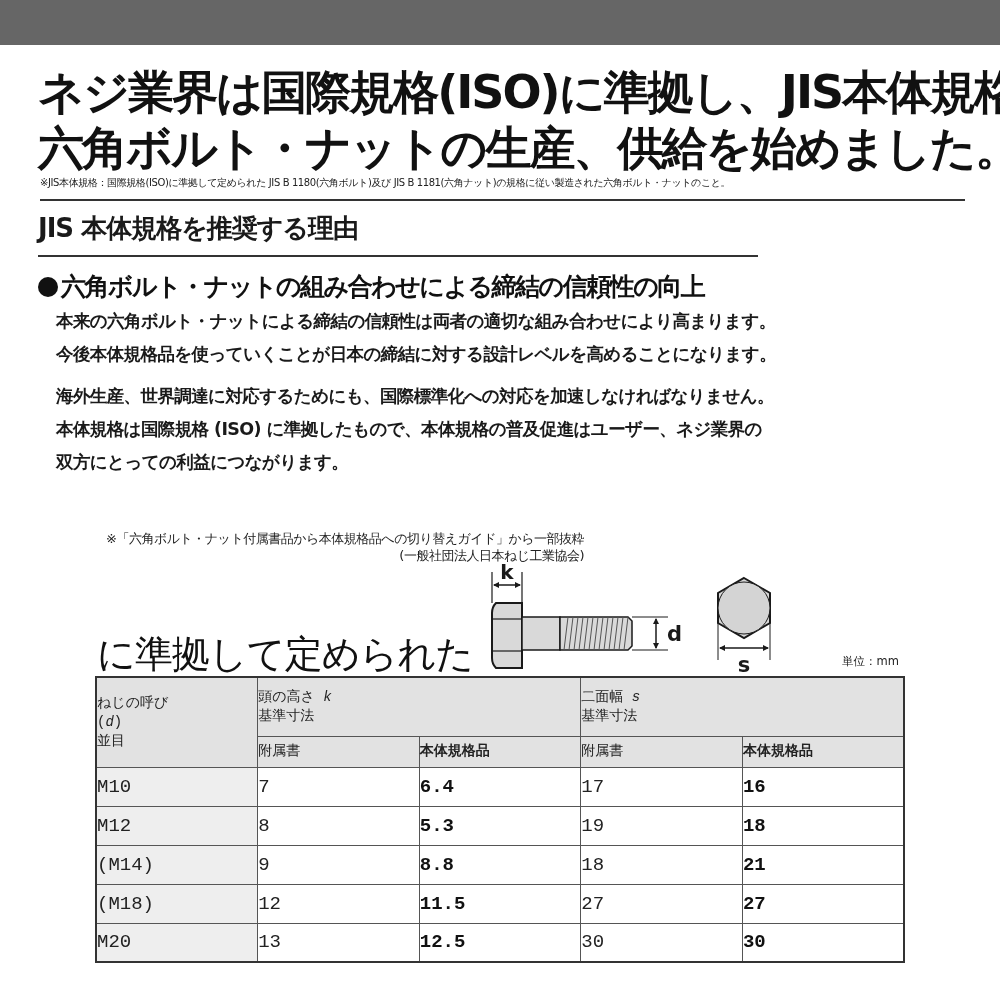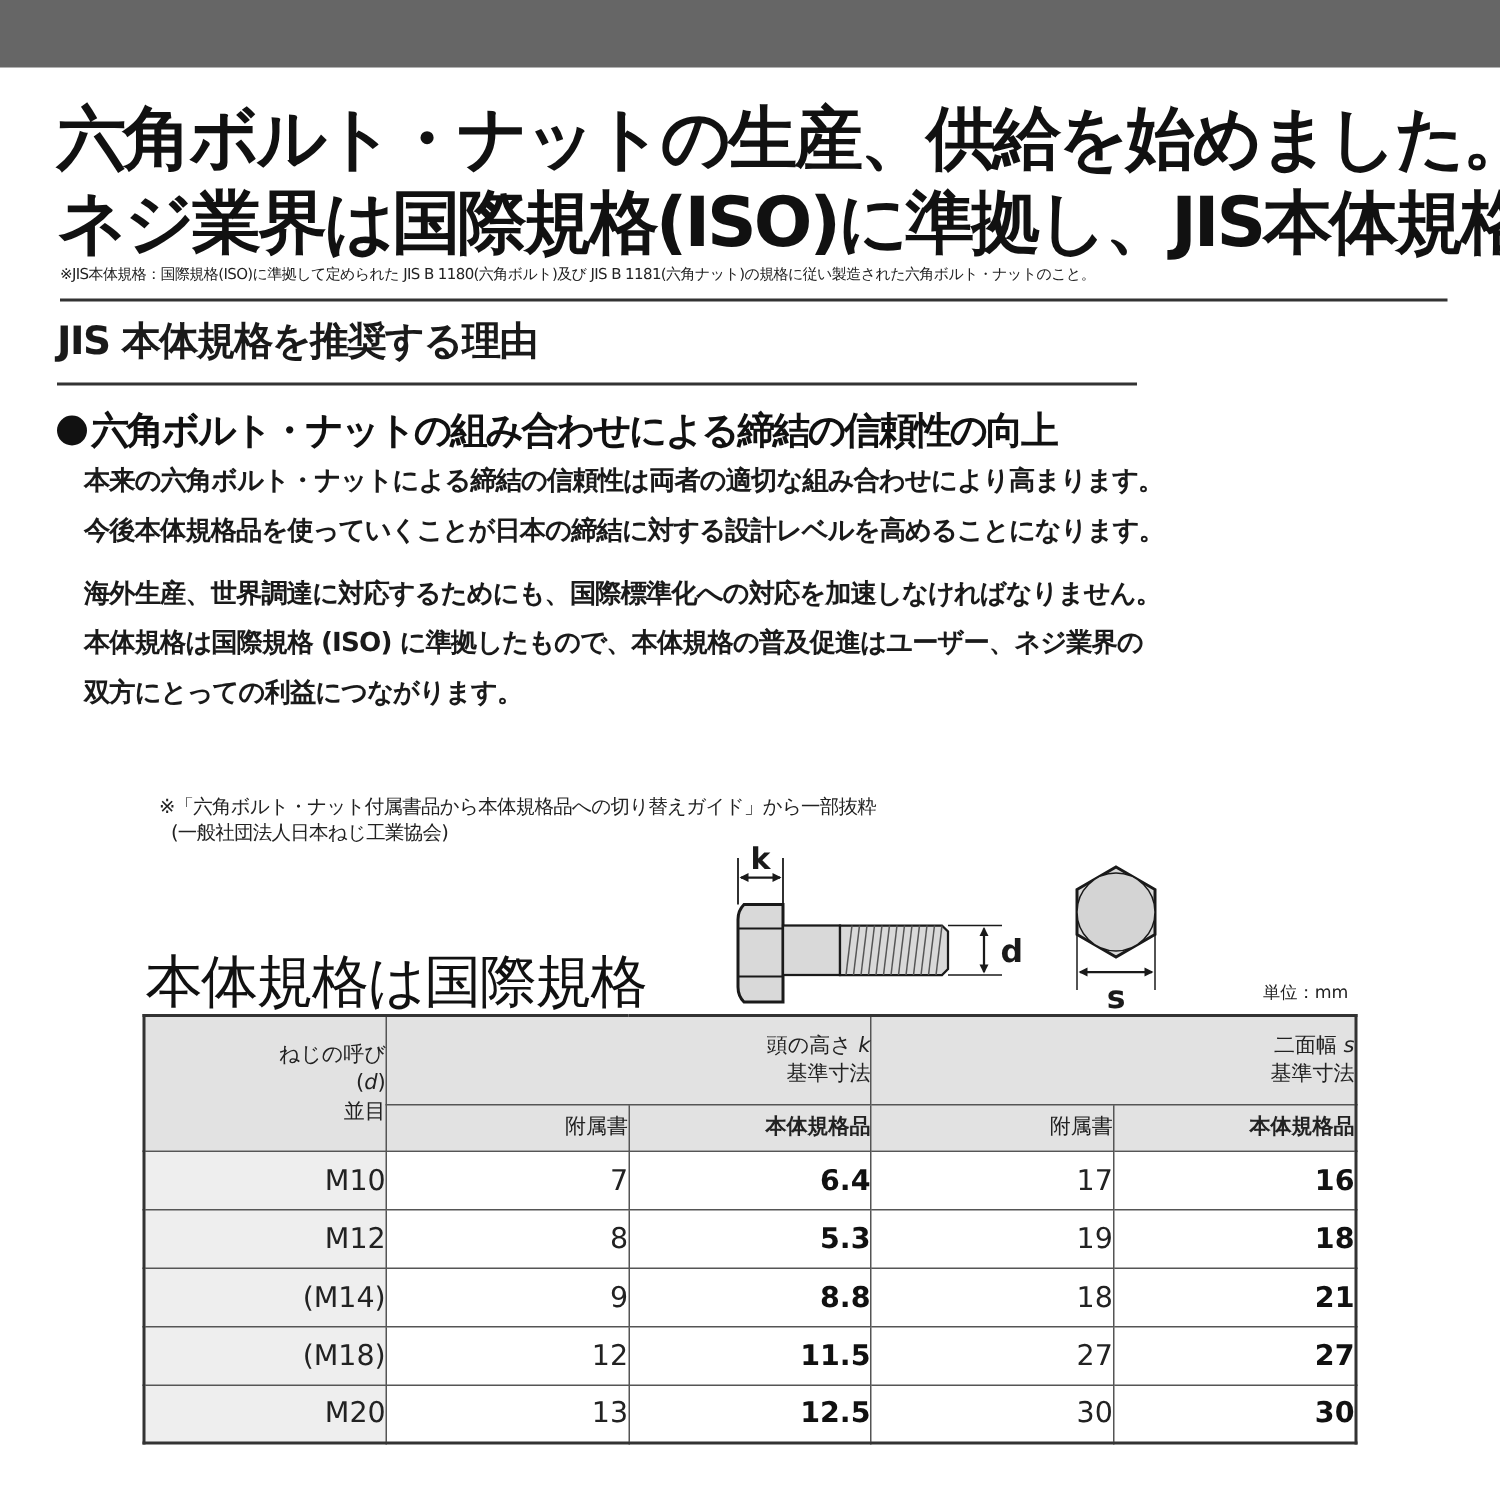--- a/index.html
+++ b/index.html
@@ -20,50 +20,50 @@
     .section-title { position: absolute; left: 38px; top: 211px; font-size: 26px; line-height: 34px; letter-spacing: -1px; color: #1a1a1a; white-space: nowrap; }
 
     .reason { position: absolute; left: 38px; white-space: nowrap; }
     .reason-1 { top: 270px; }
     .reason-2 { top: 380px; }
     .reason h3 { font-size: 25px; line-height: 34px; font-weight: bold; letter-spacing: -1.5px; color: #111; }
     .reason h3 .bullet { display: inline-block; width: 20px; height: 20px; border-radius: 50%; background: #111; margin-right: 3px; vertical-align: -2px; }
     .reason p { font-size: 17.5px; line-height: 33px; font-weight: bold; letter-spacing: -0.6px; color: #1a1a1a; margin-left: 18px; }
     .reason-1 p:first-of-type { margin-top: 1px; }
 
-    .source-note { position: absolute; left: 106px; top: 530px; font-size: 13px; line-height: 17px; letter-spacing: -0.5px; color: #222; white-space: nowrap; }
+    .source-note { position: absolute; left: 106px; top: 530px; font-size: 13px; line-height: 17px; letter-spacing: -0.5px; color: #222; white-space: nowrap; text-align: right; }
     .source-note .l2 { padding-left: 8px; display: block; }
 
     .chart-title { position: absolute; left: 97px; top: 632px; font-size: 38px; line-height: 44px; letter-spacing: -1px; color: #111; white-space: nowrap; }
 
     .diagram { position: absolute; left: 470px; top: 555px; width: 320px; height: 125px; }
 
     .unit-label { position: absolute; left: 842px; top: 654px; font-size: 11.5px; color: #222; white-space: nowrap; }
 
     table.spec { position: absolute; left: 95px; top: 676px; width: 810px; border-collapse: collapse; border: 2px solid #333; font-family: "DejaVu Sans", "Liberation Sans", sans-serif; }
-    table.spec th, table.spec td { border: 1.5px solid #555; text-align: right; vertical-align: middle; }
+    table.spec th, table.spec td { border: 1.5px solid #555; text-align: left; vertical-align: middle; font-family: Liberation Mono, monospace; }
     table.spec th { background: #e2e2e2; font-weight: normal; font-size: 14px; color: #222; line-height: 19px; }
     table.spec .hdr-main th { height: 59px; }
     table.spec .hdr-sub th { height: 31px; font-size: 14px; margin-top: 12px; }
     table.spec .hdr-sub th.bold { font-weight: bold; }
     table.spec td { height: 39px; font-size: 19px; color: #222; background: #fff; }
     table.spec td.first { background: #eeeeee; }
     table.spec td.bold { font-weight: bold; color: #111; }
     table.spec .ital { font-style: italic; }
     col.c0 { width: 162px; }
     col.c1, col.c2, col.c3, col.c4 { width: 162px; }
   </style>
 </head>
 <body>
 
 <div class="top-bar"></div>
 
 <h1 class="headline">
+  <span class="line"><span>ネジ業界は国際規格(ISO)に準拠し、JIS本体規格</span></span>
   <span class="line">六角ボルト・ナットの生産、供給を始めました。</span>
-  <span class="line"><span>ネジ業界は国際規格(ISO)に準拠し、JIS本体規格</span></span>
 </h1>
 
 <div class="footnote">※JIS本体規格：国際規格(ISO)に準拠して定められた JIS B 1180(六角ボルト)及び JIS B 1181(六角ナット)の規格に従い製造された六角ボルト・ナットのこと。</div>
 
 <div class="rule rule-1"></div>
 
 <h2 class="section-title">JIS 本体規格を推奨する理由</h2>
 
 <div class="rule rule-2"></div>
 
@@ -77,21 +77,21 @@
   <p>海外生産、世界調達に対応するためにも、国際標準化への対応を加速しなければなりません。</p>
   <p>本体規格は国際規格 (ISO) に準拠したもので、本体規格の普及促進はユーザー、ネジ業界の</p>
   <p>双方にとっての利益につながります。</p>
 </section>
 
 <div class="source-note">
   <span>※「六角ボルト・ナット付属書品から本体規格品への切り替えガイド」から一部抜粋</span>
   <span class="l2">(一般社団法人日本ねじ工業協会)</span>
 </div>
 
-<div class="chart-title">本体規格は国際規格</div>
+<div class="chart-title">に準拠して定められた</div>
 
 <svg class="diagram" viewBox="470 555 320 125" width="320" height="125">
 
   <g>
     <line x1="492" y1="572" x2="492" y2="603" stroke="#1a1a1a" stroke-width="1.2"></line>
     <line x1="522" y1="572" x2="522" y2="603" stroke="#1a1a1a" stroke-width="1.2"></line>
     <line x1="494" y1="585" x2="520" y2="585" stroke="#1a1a1a" stroke-width="1.5"></line>
     <polygon points="493,585 499,582 499,588" fill="#1a1a1a"></polygon>
     <polygon points="521,585 515,582 515,588" fill="#1a1a1a"></polygon>
     <text x="507" y="579" text-anchor="middle" font-family="DejaVu Sans, sans-serif" font-weight="bold" font-size="20" fill="#1a1a1a">k</text>

